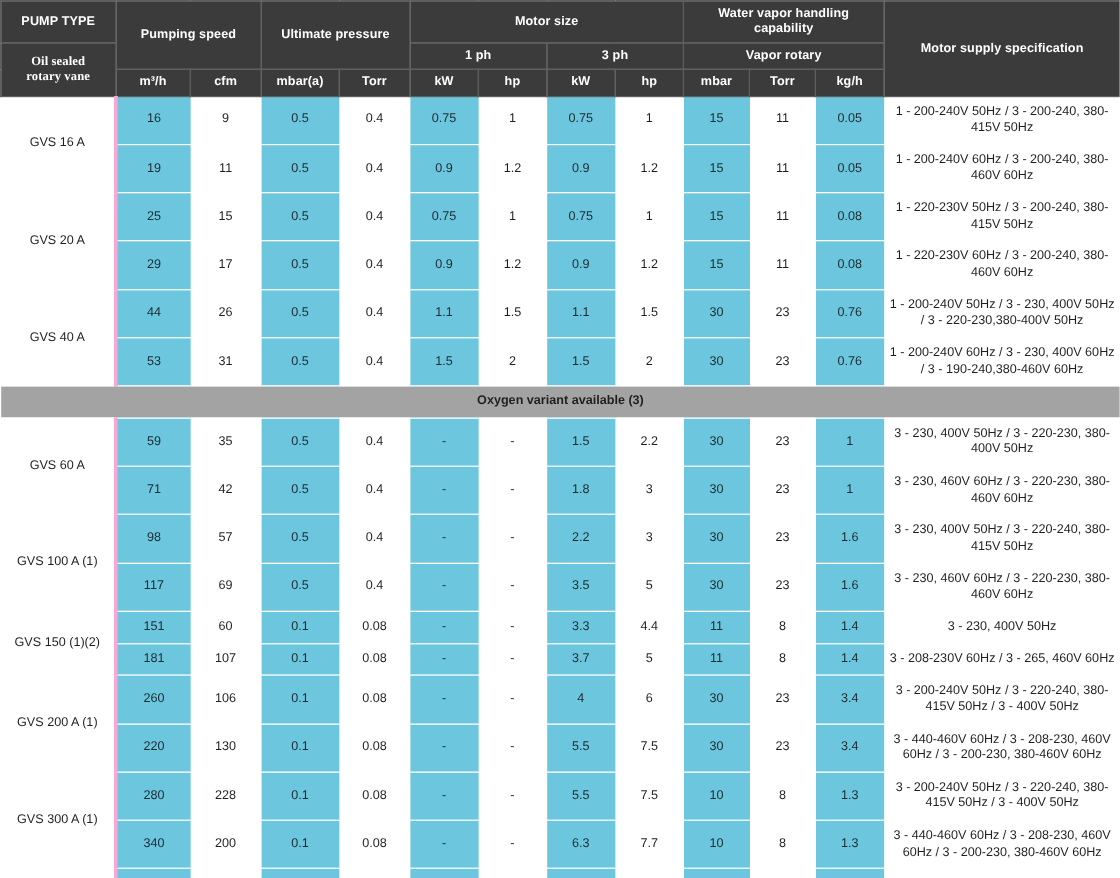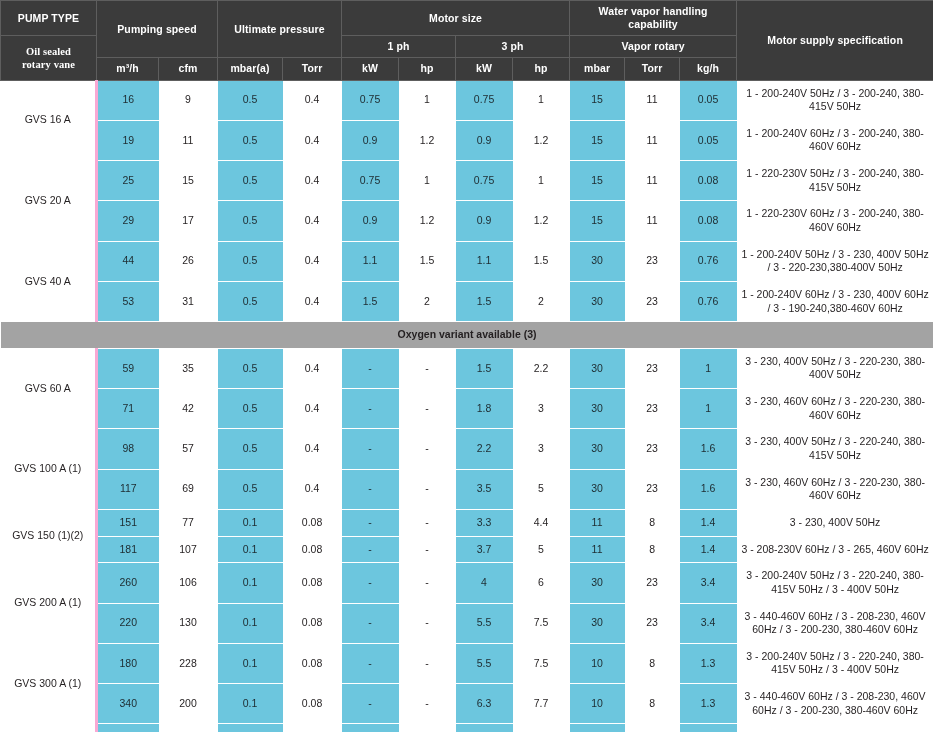--- a/index.html
+++ b/index.html
@@ -308,21 +308,21 @@
         <td class="cy">3.5</td>
         <td class="wh">5</td>
         <td class="cy">30</td>
         <td class="wh">23</td>
         <td class="cy">1.6</td>
         <td class="supply">3 - 230, 460V 60Hz / 3 - 220-230, 380-460V 60Hz</td>
       </tr>
       <tr class="group-start">
         <td class="model" rowspan="2">GVS 150 (1)(2)</td>
         <td class="cy">151</td>
-        <td class="wh">77</td>
+        <td class="wh">60</td>
         <td class="cy">0.1</td>
         <td class="wh">0.08</td>
         <td class="cy">-</td>
         <td class="wh">-</td>
         <td class="cy">3.3</td>
         <td class="wh">4.4</td>
         <td class="cy">11</td>
         <td class="wh">8</td>
         <td class="cy">1.4</td>
         <td class="supply">3 - 230, 400V 50Hz</td>
@@ -365,21 +365,21 @@
         <td class="wh">-</td>
         <td class="cy">5.5</td>
         <td class="wh">7.5</td>
         <td class="cy">30</td>
         <td class="wh">23</td>
         <td class="cy">3.4</td>
         <td class="supply">3 - 440-460V 60Hz / 3 - 208-230, 460V 60Hz / 3 - 200-230, 380-460V 60Hz</td>
       </tr>
       <tr class="group-start">
         <td class="model" rowspan="2">GVS 300 A (1)</td>
-        <td class="cy">180</td>
+        <td class="cy">280</td>
         <td class="wh">228</td>
         <td class="cy">0.1</td>
         <td class="wh">0.08</td>
         <td class="cy">-</td>
         <td class="wh">-</td>
         <td class="cy">5.5</td>
         <td class="wh">7.5</td>
         <td class="cy">10</td>
         <td class="wh">8</td>
         <td class="cy">1.3</td>

